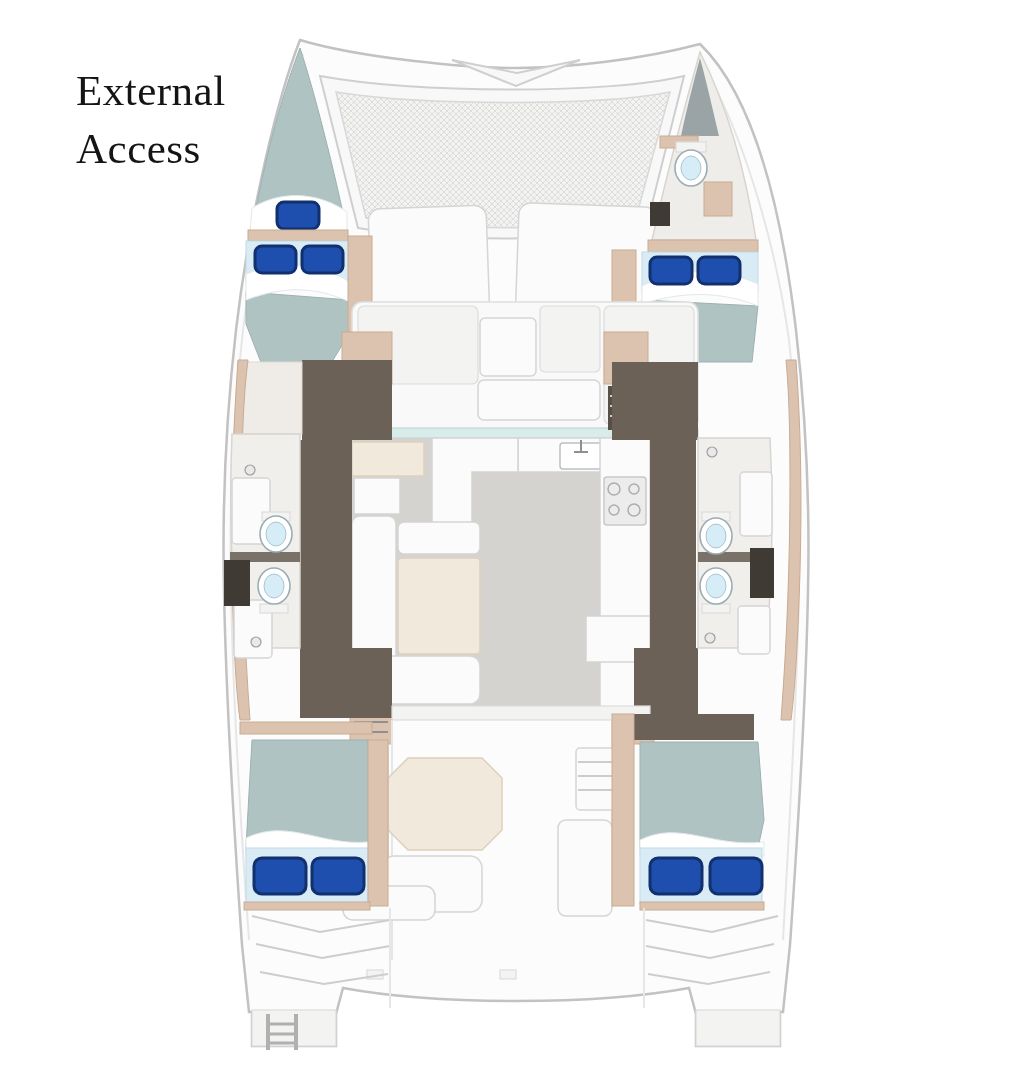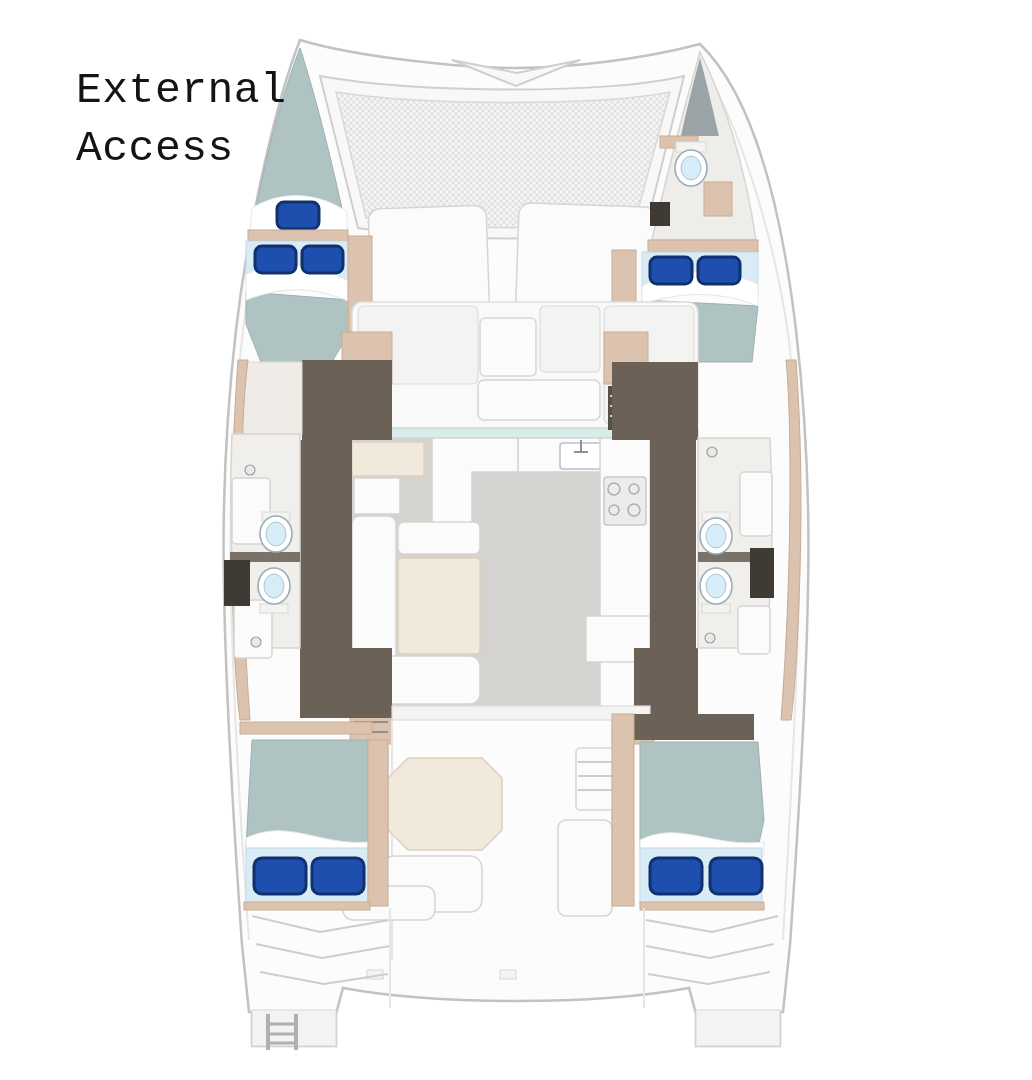--- a/index.html
+++ b/index.html
@@ -1,17 +1,17 @@
 <!DOCTYPE html>
 <html style="--background: #ffffff; --text: #141414; --hull_fill: #fcfcfc; --hull_stroke: #c2c2c2; --bed_mattress: #b0c3c3; --bed_foot: #d9ecf6; --pillow: #1e4fae; --pillow_dark: #11306e; --wood_floor: #6b6156; --trim_tan: #dcc3b0; --saloon_floor: #d5d3cf; --window_glass: #d8ecea; --table_beige: #f1e9dc;"><head>
 <meta charset="utf-8">
 <style>
   html,body{margin:0;padding:0;background:#fff;}
   #stage{position:relative;width:821px;height:1080px;background:var(--background,#fff);overflow:hidden;
-         font-family:Liberation Mono, monospace;}
+         font-family:Liberation Serif, serif;}
   svg{position:absolute;left:0;top:0;}
   .label{position:absolute;color:var(--text,#141414);font-size:43px;line-height:1.34;letter-spacing:0.5px;}
   .label-left{left:76px;top:62px;width:205px;}
   .label-right{left:770px;top:70px;width:220px;}
   
   .hull{fill:var(--hull_fill,#fcfcfc);stroke:var(--hull_stroke,#c2c2c2);stroke-width:2.5;}
   .edge{fill:none;stroke:#e6e6e6;stroke-width:2;}
   .wht{fill:#fbfbfb;stroke:#d5d5d5;stroke-width:1.5;}
   .wht2{fill:#f3f3f2;stroke:#dcdcdc;stroke-width:1.2;}
   .rim{fill:#f8f8f8;stroke:#cfcfcf;stroke-width:2;}

